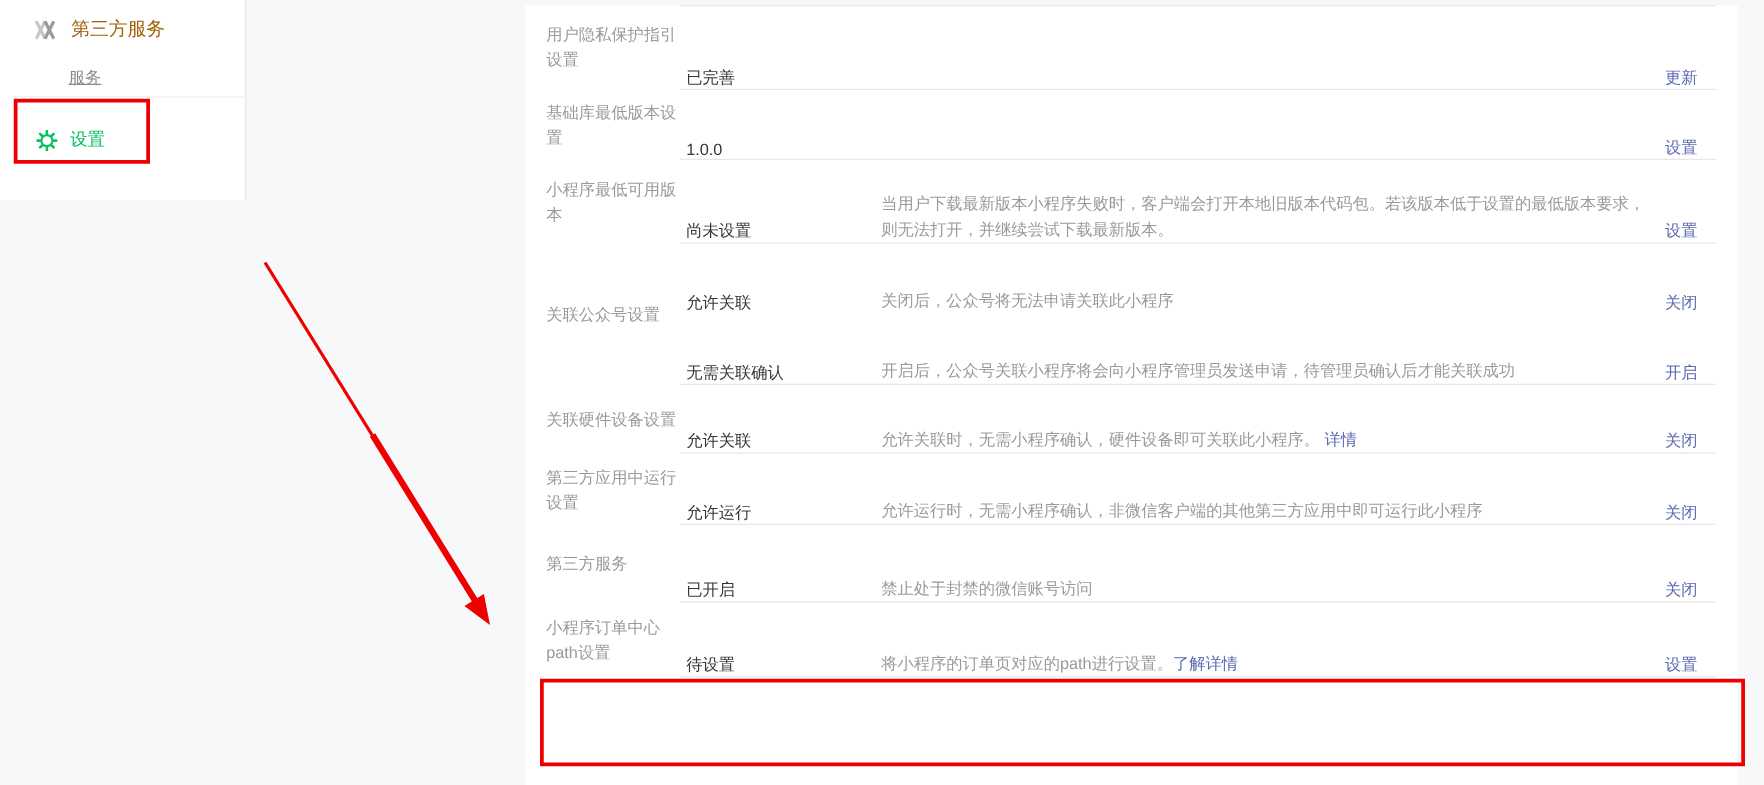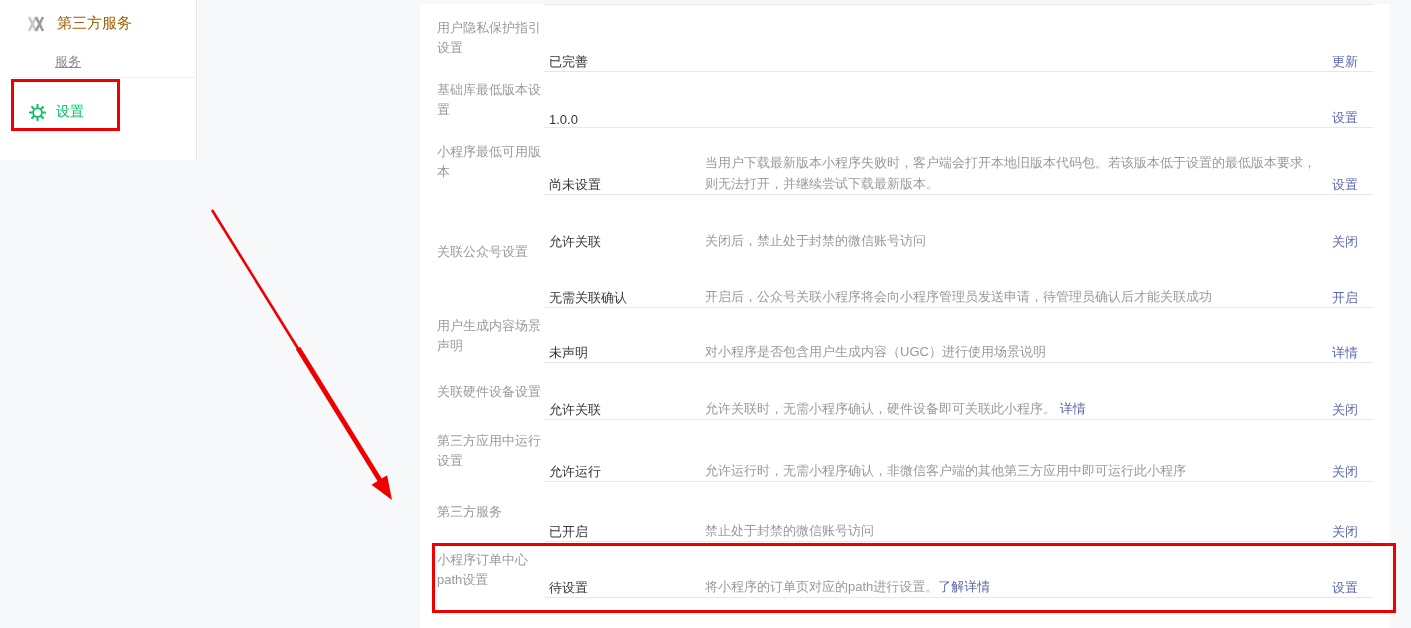--- a/index.html
+++ b/index.html
@@ -134,37 +134,27 @@
             <div class="cell-desc"><span>当用户下载最新版本小程序失败时，客户端会打开本地旧版本代码包。若该版本低于设置的最低版本要求，则无法打开，并继续尝试下载最新版本。</span></div>
             <div class="cell-action link">设置</div>
           </div>
         </div>
       </div>
       <div class="trow">
         <div class="cell-label">关联公众号设置</div>
         <div class="row-body">
           <div class="entry">
             <div class="cell-value">允许关联</div>
-            <div class="cell-desc"><span>关闭后，禁止处于封禁的微信账号访问</span></div>
+            <div class="cell-desc"><span>关闭后，公众号将无法申请关联此小程序</span></div>
             <div class="cell-action link">关闭</div>
           </div>
           <div class="entry">
             <div class="cell-value">无需关联确认</div>
             <div class="cell-desc"><span>开启后，公众号关联小程序将会向小程序管理员发送申请，待管理员确认后才能关联成功</span></div>
             <div class="cell-action link">开启</div>
-          </div>
-        </div>
-      </div>
-      <div class="trow">
-        <div class="cell-label">用户生成内容场景声明</div>
-        <div class="row-body">
-          <div class="entry">
-            <div class="cell-value">未声明</div>
-            <div class="cell-desc"><span>对小程序是否包含用户生成内容（UGC）进行使用场景说明</span></div>
-            <div class="cell-action link">详情</div>
           </div>
         </div>
       </div>
       <div class="trow">
         <div class="cell-label">关联硬件设备设置</div>
         <div class="row-body">
           <div class="entry">
             <div class="cell-value">允许关联</div>
             <div class="cell-desc"><span>允许关联时，无需小程序确认，硬件设备即可关联此小程序。 </span><span class="link">详情</span></div>
             <div class="cell-action link">关闭</div>

